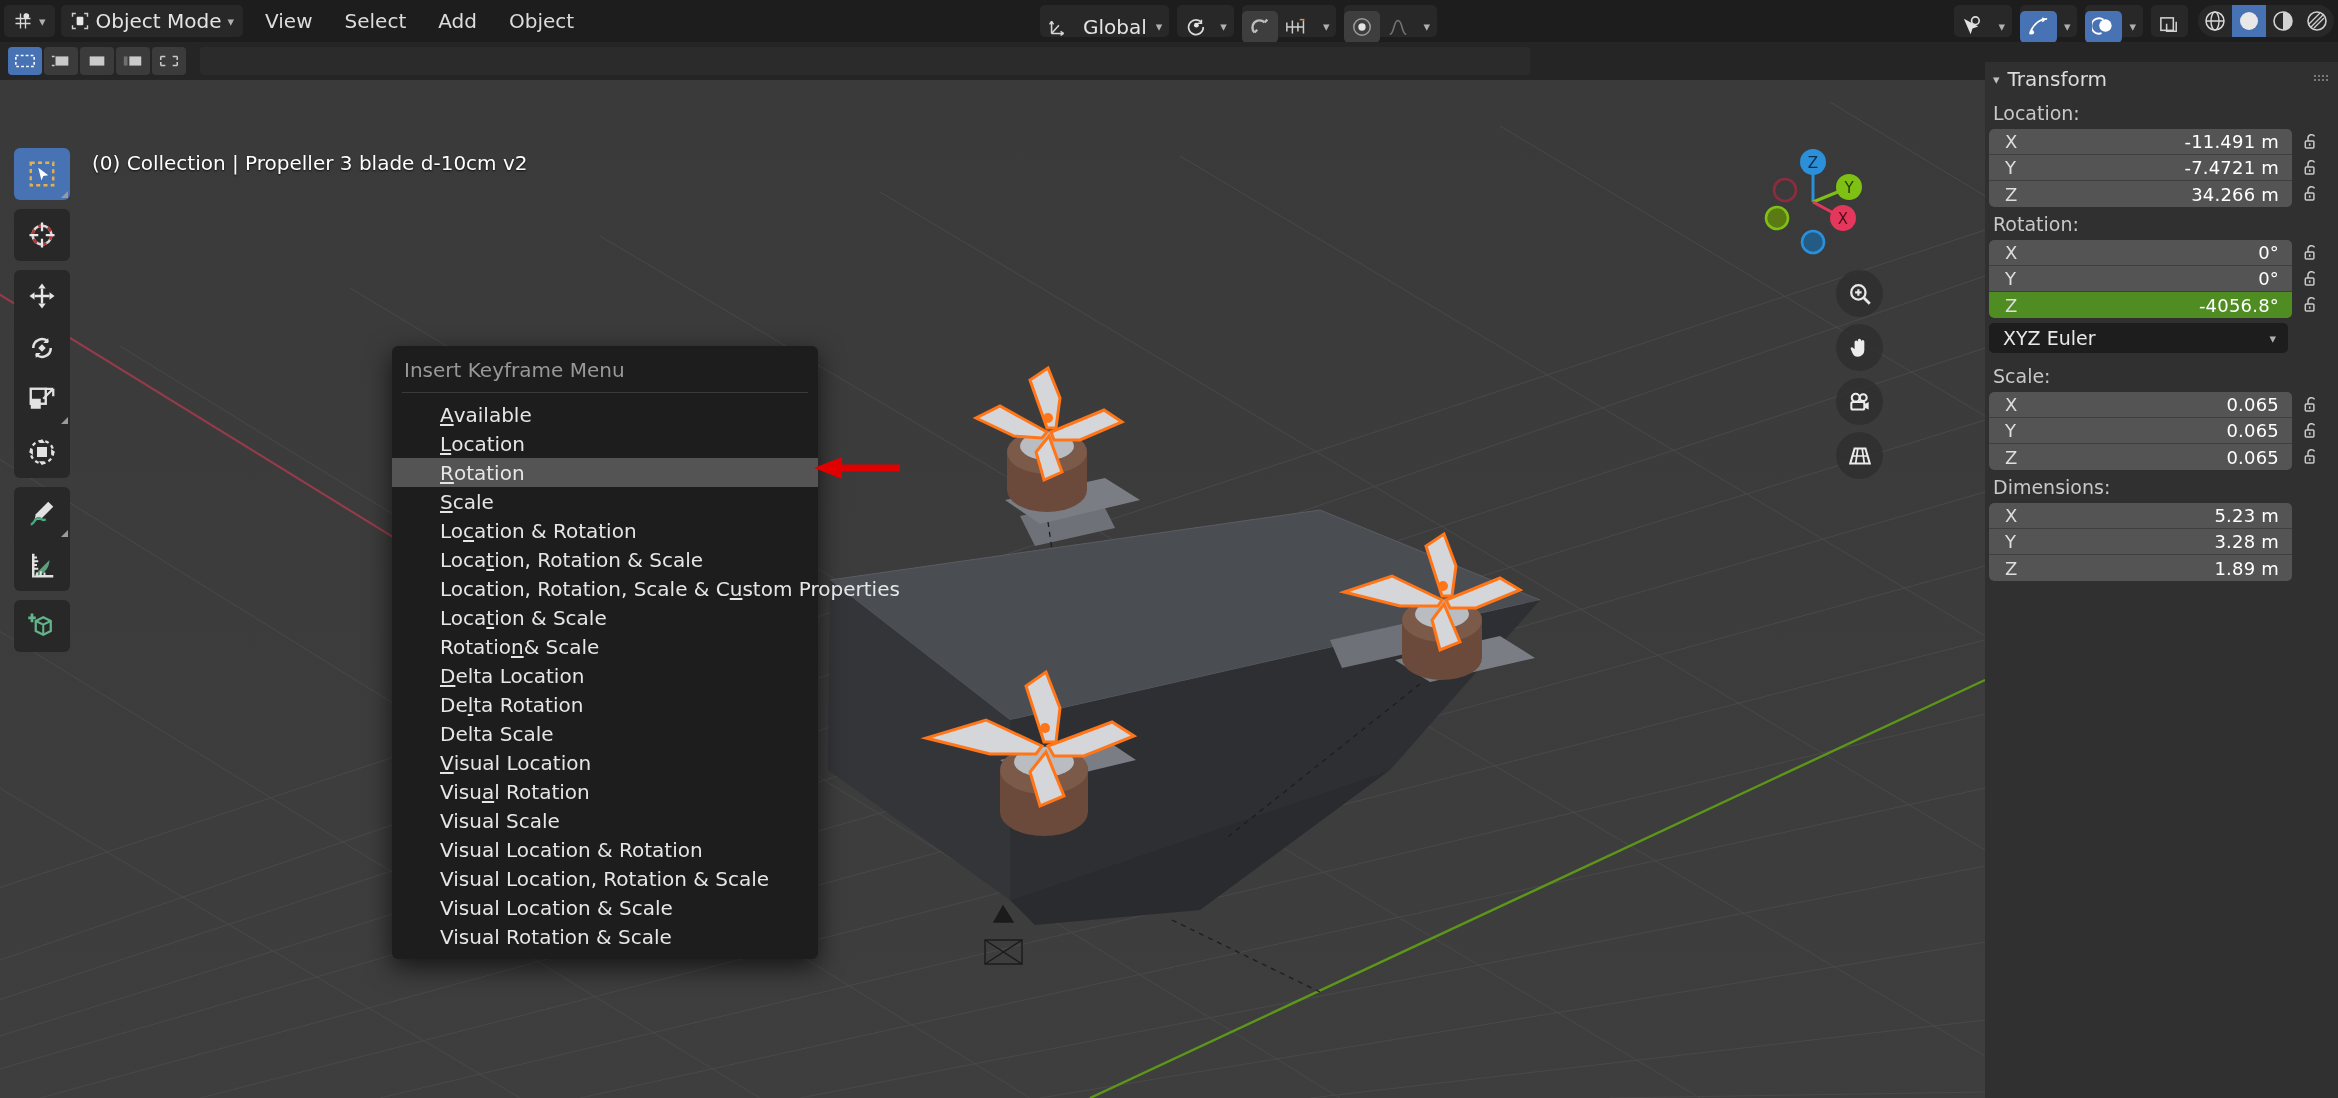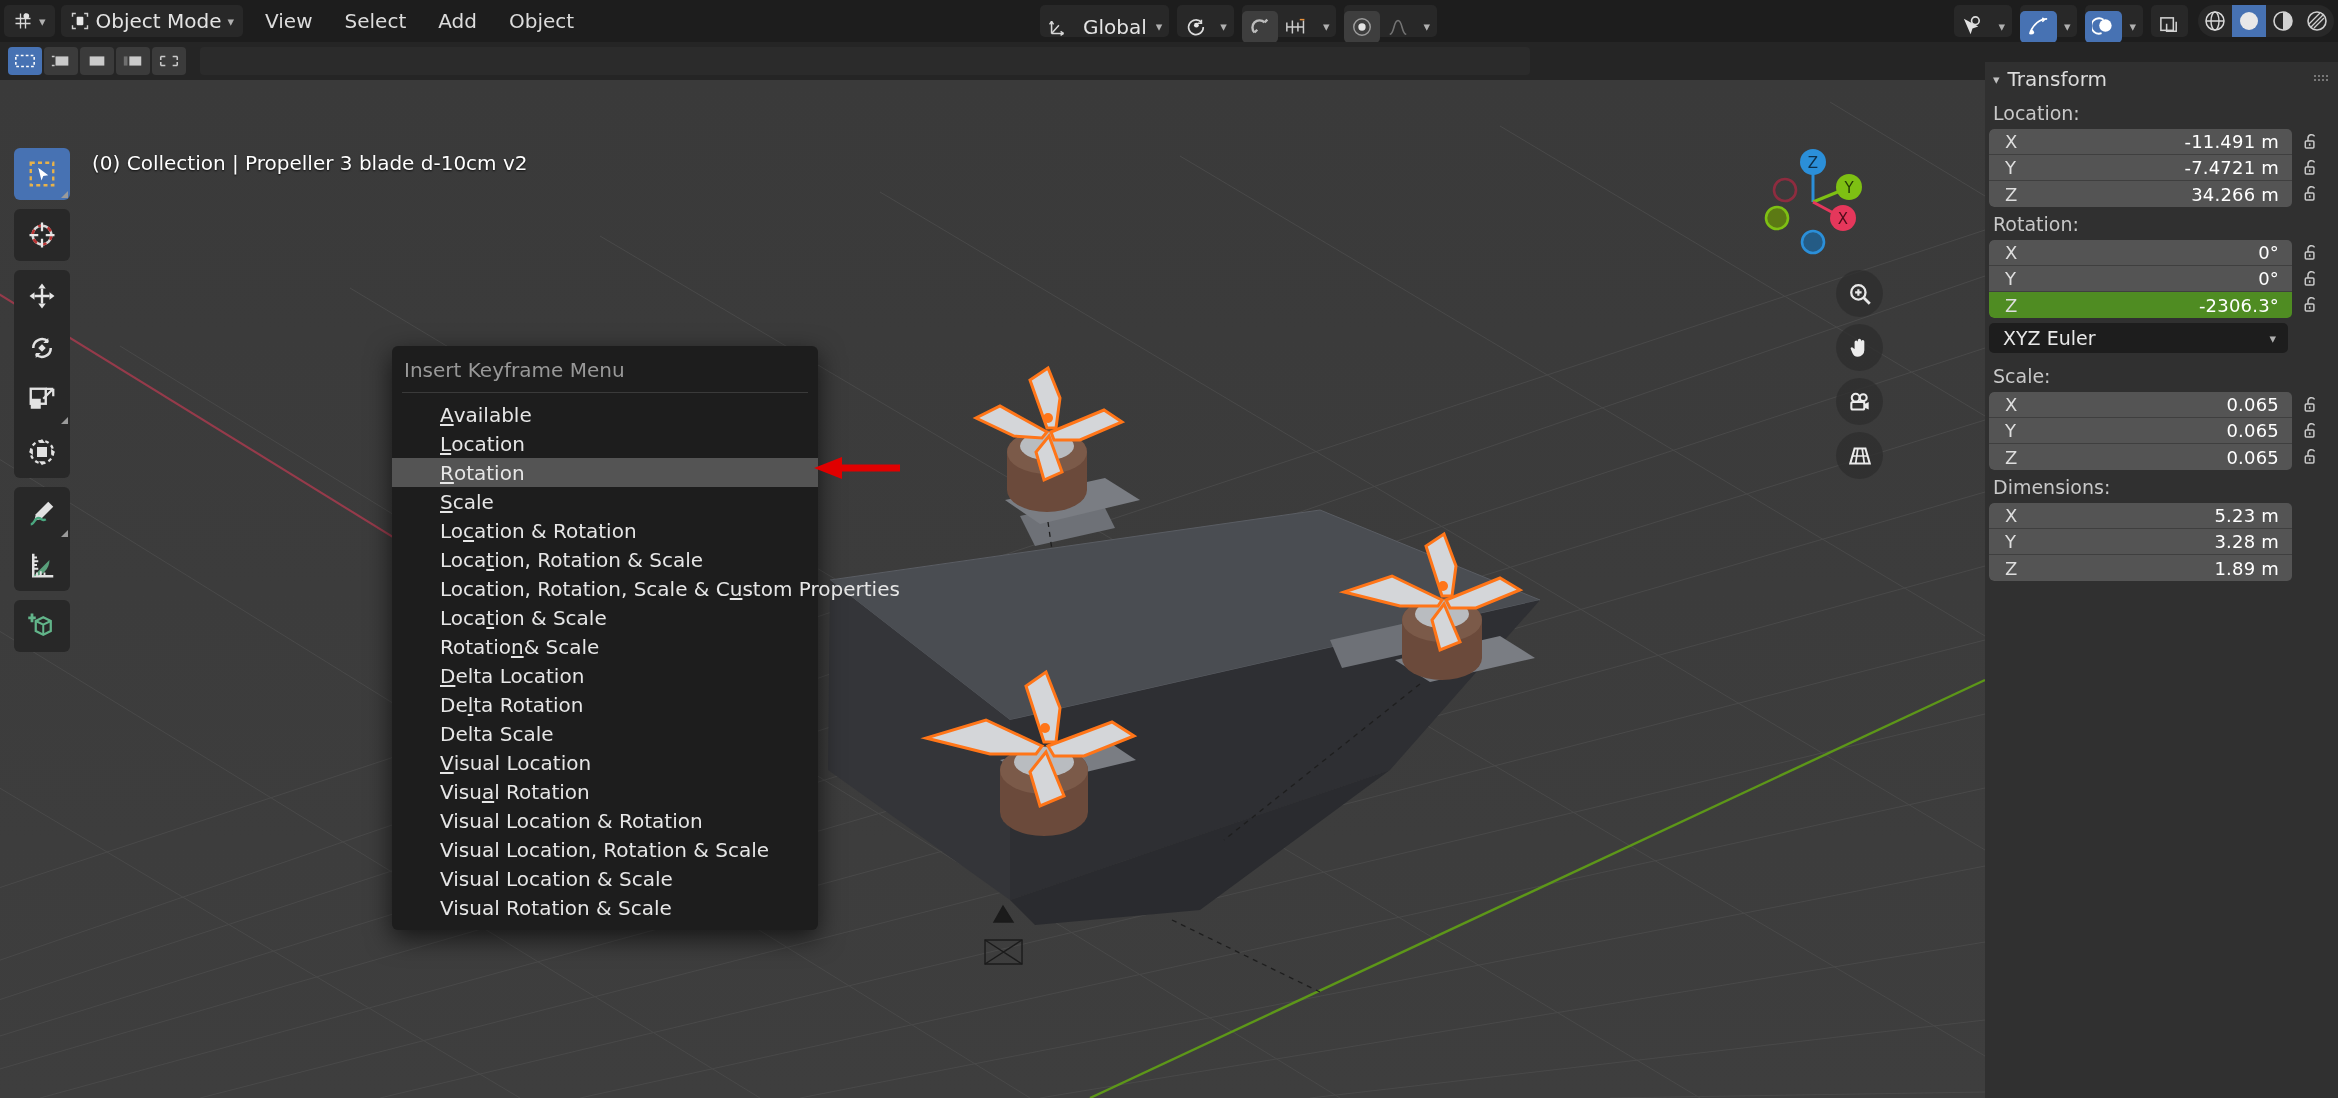--- a/index.html
+++ b/index.html
@@ -601,20 +601,21 @@
           <div class="kfitem">Lo<u>c</u>ation &amp; Rotation</div>
           <div class="kfitem">Loca<u>t</u>ion, Rotation &amp; Scale</div>
           <div class="kfitem">Location, Rotation, Scale &amp; C<u>u</u>stom Properties</div>
           <div class="kfitem">Loca<u>t</u>ion &amp; Scale</div>
           <div class="kfitem">Rotatio<u>n</u> &amp; Scale</div>
           <div class="kfitem"><u>D</u>elta Location</div>
           <div class="kfitem">De<u>l</u>ta Rotation</div>
           <div class="kfitem">Delta Scale</div>
           <div class="kfitem"><u>V</u>isual Location</div>
           <div class="kfitem">Visu<u>a</u>l Rotation</div>
+          <div class="kfitem">Visual Scale</div>
           <div class="kfitem">Visual Location &amp; Rotation</div>
           <div class="kfitem">Visual Location, Rotation &amp; Scale</div>
           <div class="kfitem">Visual Location &amp; Scale</div>
           <div class="kfitem">Visual Rotation &amp; Scale</div>
         </div>
     </div>
 
     <svg class="arrow" viewBox="0 0 88 26">
       <path d="M88 13 L30 13" stroke="#e00000" stroke-width="7" fill="none"></path>
       <path d="M2 13 L30 2 L30 24 Z" fill="#e00000"></path>
@@ -708,21 +709,21 @@
               <svg width="20" height="20" viewBox="0 0 20 20">
                 <path d="M6 9V6.2a3.6 3.6 0 0 1 6.6-1.9" fill="none" stroke="#c9c9c9" stroke-width="1.5"></path>
                 <rect x="3.3" y="9" width="8.6" height="7" rx="1" fill="none" stroke="#c9c9c9" stroke-width="1.5"></rect>
                 <rect x="6.9" y="11.4" width="1.6" height="2.4" fill="#c9c9c9"></rect>
               </svg>
             </div>
           </div>
           <div class="frow">
             <div class="field green">
               <span class="k">Z</span>
-              <span class="v">-2306.3°</span>
+              <span class="v">-4056.8°</span>
             </div>
             <div class="lockbtn">
               <svg width="20" height="20" viewBox="0 0 20 20">
                 <path d="M6 9V6.2a3.6 3.6 0 0 1 6.6-1.9" fill="none" stroke="#c9c9c9" stroke-width="1.5"></path>
                 <rect x="3.3" y="9" width="8.6" height="7" rx="1" fill="none" stroke="#c9c9c9" stroke-width="1.5"></rect>
                 <rect x="6.9" y="11.4" width="1.6" height="2.4" fill="#c9c9c9"></rect>
               </svg>
             </div>
           </div>
         </div>

